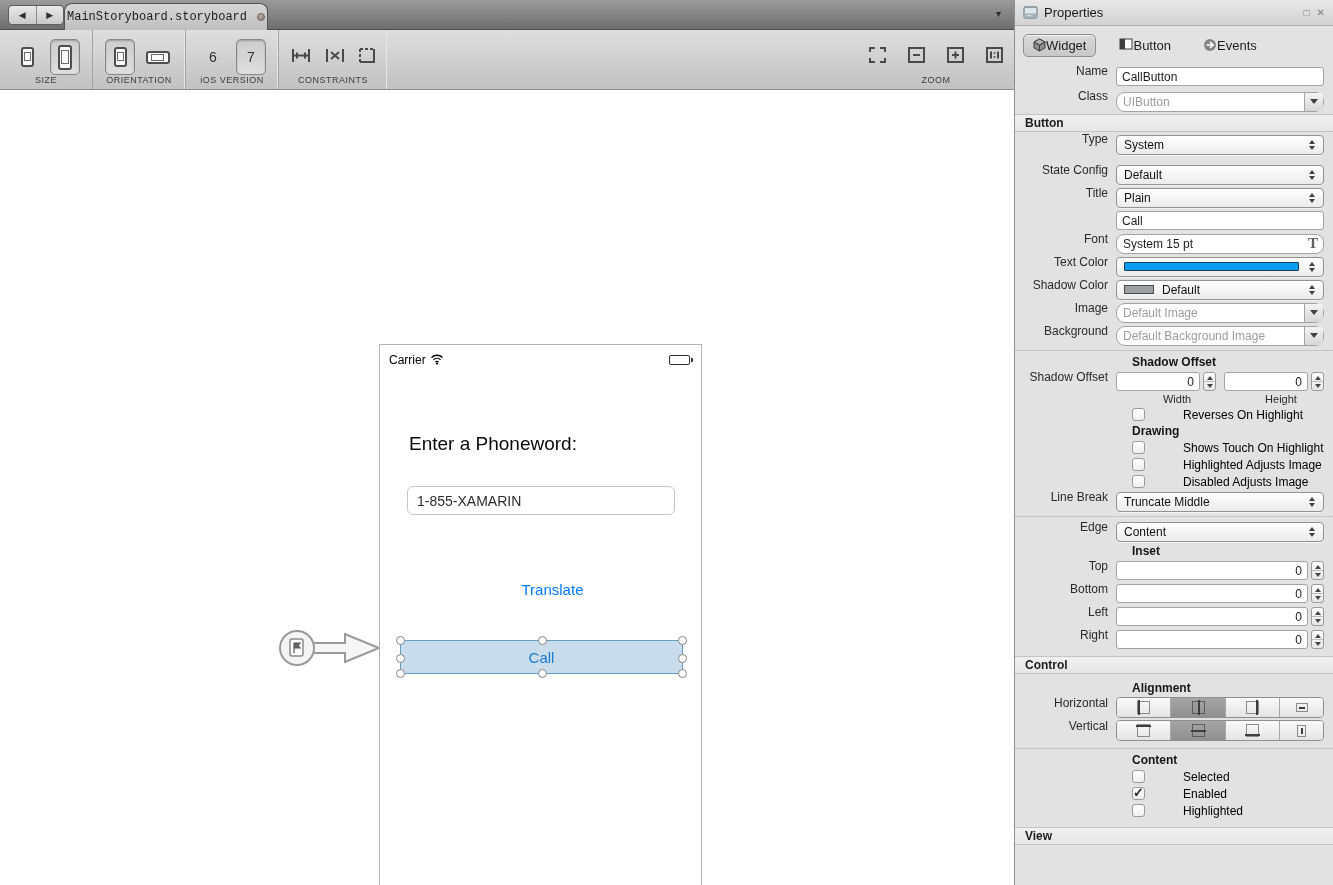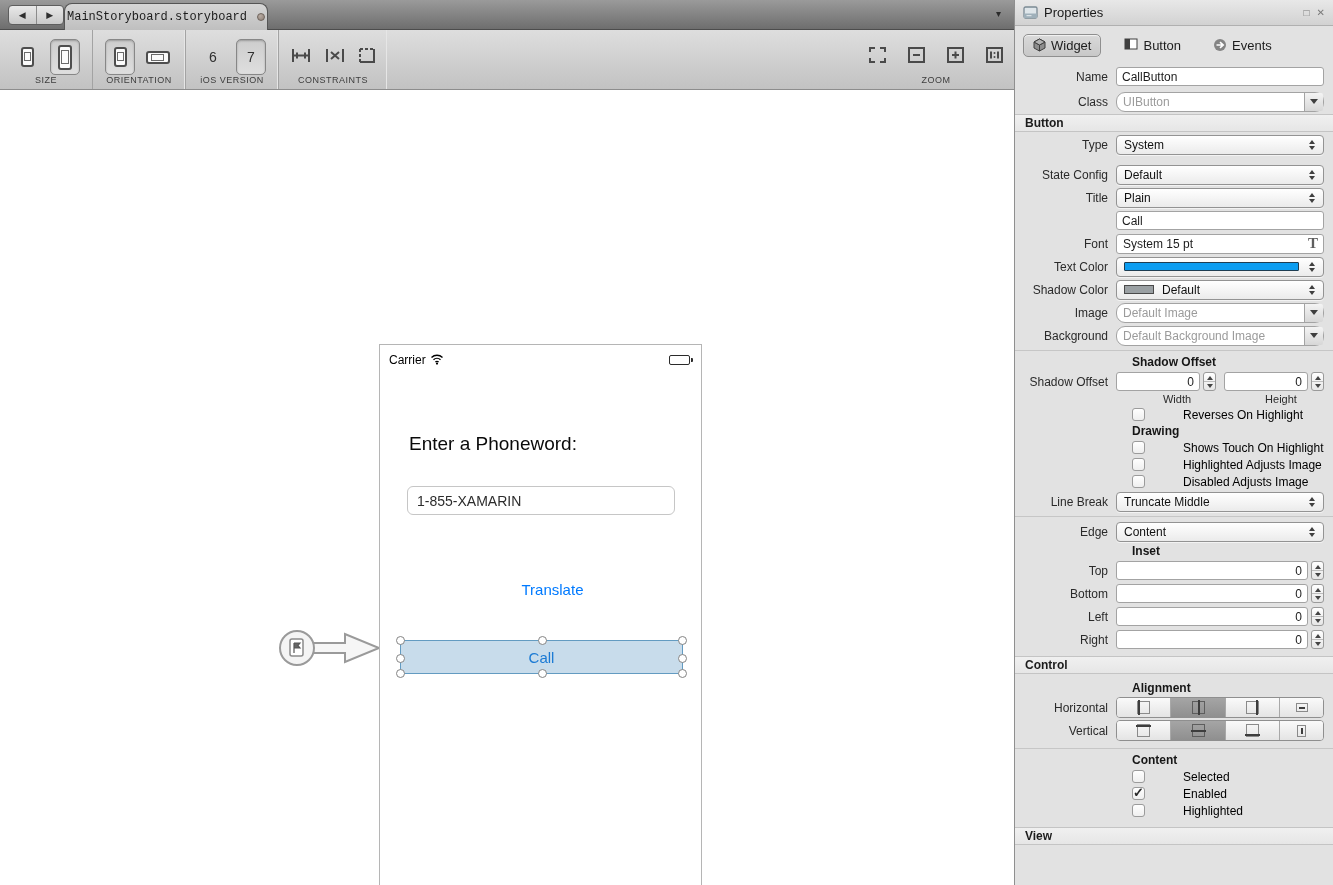--- a/index.html
+++ b/index.html
@@ -74,28 +74,28 @@
 
   
   .panel { position:absolute; left:1015px; top:0; width:318px; height:885px; background:#e2e2e2;
            font-size:12px; color:#222; }
   .panel-head { height:26px; background:linear-gradient(180deg,#e8e8e8,#d2d2d2);
                 border-bottom:1px solid #b0b0b0; display:flex; align-items:center; padding:0 8px; gap:6px; }
   .panel-title { font-size:13px; color:#1a1a1a; }
   .winbtns { margin-left:auto; display:flex; gap:7px; color:#7a7a7a; font-size:10px; }
   .ptabs { height:38px; display:flex; align-items:center; gap:14px; padding:0 8px;
            background:#e2e2e2; }
-  .ptab { display:flex; align-items:flex-start; gap:5px; font-size:13px; color:#1d1d1d; padding:3px 9px; }
+  .ptab { display:flex; align-items:flex-start; font-size:13px; color:#1d1d1d; padding:3px 9px; }
   .ptab.sel { border:1px solid #8f8f8f; border-radius:5px;
               background:linear-gradient(180deg,#d9d9d9,#c8c8c8); box-shadow:inset 0 1px 1px rgba(255,255,255,.7); }
 
   .sheader { height:18px; line-height:17px; padding-left:10px; font-weight:bold; font-size:12px;
              color:#1c1c1c; background:linear-gradient(180deg,#f0f0f0,#e6e6e6);
              border-top:1px solid #c4c4c4; border-bottom:1px solid #c4c4c4; }
-  .prow { display:flex; align-items:center; height:25px; padding-right:9px; }
+  .prow { display:flex; height:25px; padding-right:9px; }
   .prow.tight { height:23px; }
   .plabel { width:101px; text-align:right; padding-right:8px; color:#2a2a2a; flex:none; }
   .pctl { flex:1; display:flex; align-items:center; }
 
   .tinput { width:100%; height:19px; border:1px solid #a3a3a3; border-radius:3px; background:#fff;
             font-size:12px; color:#1c1c1c; padding:0 5px; font-family:"Liberation Sans",sans-serif; }
   .ninput { height:19px; border:1px solid #a3a3a3; border-radius:3px; background:#fff;
             font-size:12px; color:#1c1c1c; padding:0 5px; text-align:right;
             font-family:"Liberation Sans",sans-serif; }
   .stepper { width:13px; height:19px; margin-left:3px; border:1px solid #9a9a9a; border-radius:3px;
@@ -407,21 +407,21 @@
   </div>
   <div class="prow tight">
     <span class="plabel"></span>
     <span class="pctl">
         <input class="tinput" value="Call" style="">
       </span>
   </div>
   <div class="prow tight">
     <span class="plabel">Font</span>
     <span class="pctl">
-      <span class="combo" style="border-radius:3px;">
+      <span class="combo" style="border-radius:8px;">
         <span class="combo-text" style="color:#1c1c1c;">System 15 pt</span>
         <span class="font-T">T</span>
       </span>
     </span>
   </div>
   <div class="prow tight">
     <span class="plabel">Text Color</span>
     <span class="pctl">
       <span class="popup">
         <span class="colorbar"></span>

